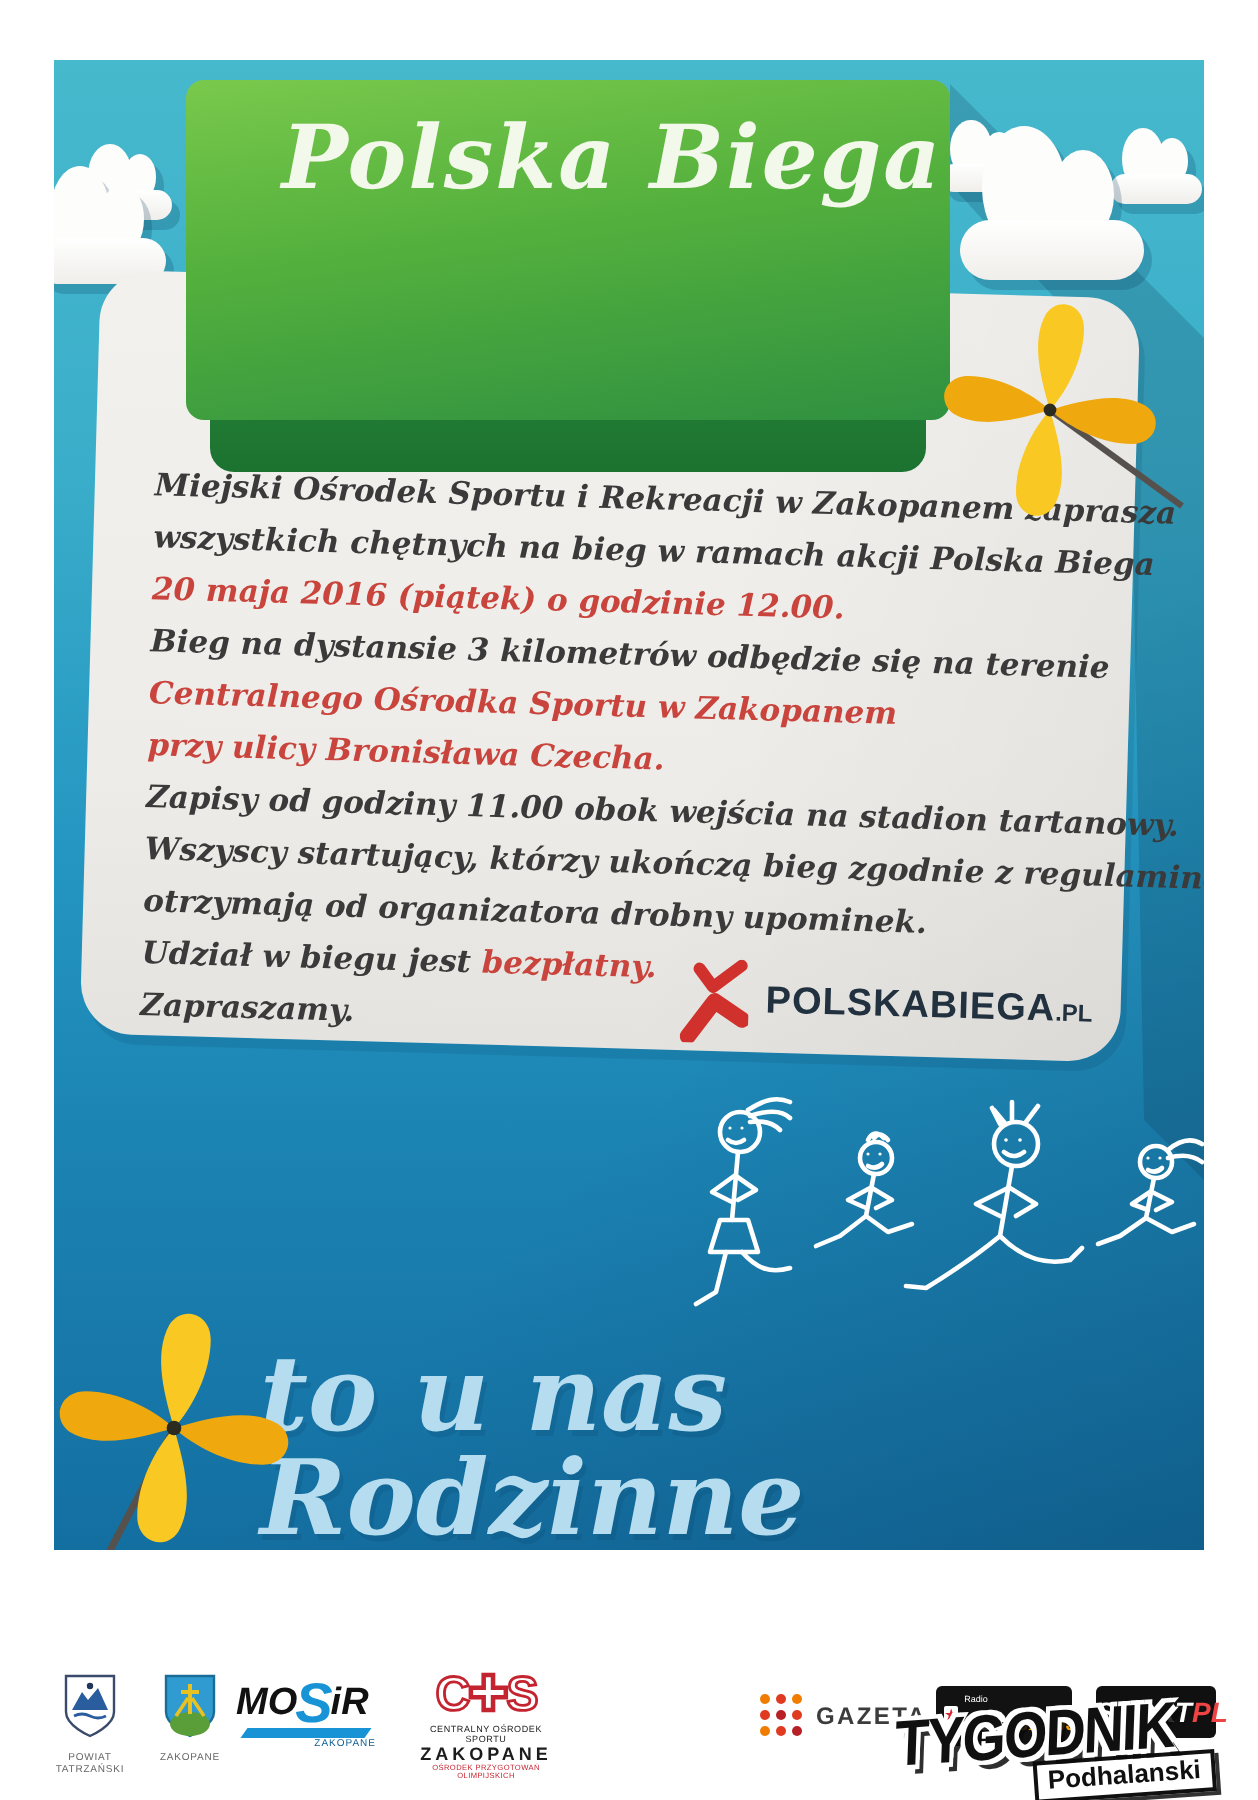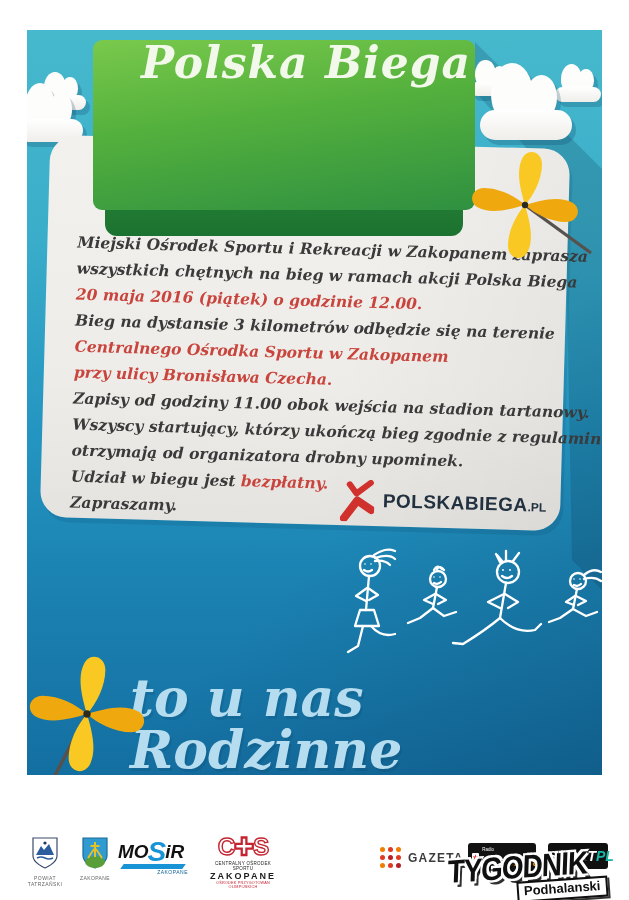--- a/index.html
+++ b/index.html
@@ -21,21 +21,21 @@
   .cloud .p1,.cloud .p2{position:absolute;background:#fdfdfb;border-radius:50%;}
   .cloud .p1{width:46%;height:120%;bottom:28%;left:12%;}
   .cloud .p2{width:34%;height:88%;bottom:38%;right:16%;}
 
   
   .banner-strip{position:absolute;left:78px;top:120px;width:358px;height:86px;z-index:5;
                 background:linear-gradient(180deg,#2b8b39,#1c7230);border-radius:0 0 12px 12px;}
   .banner{position:absolute;left:66px;top:10px;width:382px;height:170px;z-index:6;
           background:linear-gradient(172deg,#79c94c 0%,#55b13d 42%,#2f9040 100%);
           border-radius:9px;text-align:center;color:#f2f8ea;}
-  .banner .l1{margin-top:0;font:bold italic 44px/1.05 "DejaVu Serif",serif;letter-spacing:1px;padding-left:44px;}
+  .banner .l1{margin-top:17px;font:bold italic 44px/1.05 "DejaVu Serif",serif;letter-spacing:1px;padding-left:44px;}
   .banner .l2{font:bold italic 47px/1.05 "DejaVu Serif",serif;letter-spacing:1px;}
 
   
   .card{position:absolute;left:18px;top:112px;width:520px;height:382px;z-index:4;
         transform:rotate(1.6deg);border-radius:26px;
         background:linear-gradient(180deg,#f2f1ee 0%,#edecE8 65%,#e4e3df 100%);
         box-shadow:3px 5px 0 rgba(0,30,60,.10);}
   .card::after{content:"";position:absolute;inset:0;border-radius:26px;
         background:linear-gradient(100deg,rgba(0,0,0,0) 58%,rgba(0,0,0,.045) 100%);}
   .card-text{position:absolute;left:30px;top:94px;right:16px;z-index:2;
@@ -101,21 +101,21 @@
   .zl-star{width:10px;height:10px;background:#fff;border-radius:1px;color:#d6282e;
            font-size:8px;line-height:10px;text-align:center;}
   .zl-col{display:flex;flex-direction:column;align-items:flex-start;}
   .zl-radio{font-size:4.5px;color:#fff;}
   .zl-name1{font:800 italic 9px "Liberation Sans",sans-serif;color:#fff;display:inline;}
   .zl-name2{font:800 italic 9px "Liberation Sans",sans-serif;color:#f59a00;display:inline;}
 
   .logo-sport{left:548px;top:10px;width:60px;height:26px;background:#101010;border-radius:3px;
               display:flex;align-items:center;justify-content:space-between;}
   .sp-name1{font:900 italic 14px "Liberation Sans",sans-serif;color:#fff;}
-  .sp-name2{font:900 italic 14px "Liberation Sans",sans-serif;color:#14b8a6;}
+  .sp-name2{font:900 italic 14px "Liberation Sans",sans-serif;color:#ef4444;}
 
   .logo-tygodnik{left:448px;top:19px;width:190px;z-index:10;transform:rotate(-4deg);text-align:left;}
   .tyg-name{display:inline-block;font:900 28px/1 "Liberation Sans",sans-serif;letter-spacing:-1px;
             transform:skewX(-6deg) scaleY(1.15);color:#101010;
             text-shadow:-2px -2px 0 #fff,2px -2px 0 #fff,-2px 2px 0 #fff,2px 2px 0 #fff,4px 4px 0 rgba(10,10,10,.85);}
   .tyg-sub{display:inline-block;background:#fff;border:2px solid #101010;padding:0 5px;margin:-6px 0 0 68px;
            font:900 13px/1.3 "Liberation Sans",sans-serif;color:#101010;box-shadow:2px 2px 0 rgba(0,0,0,.8);}
 </style>
 </head>
 <body>

